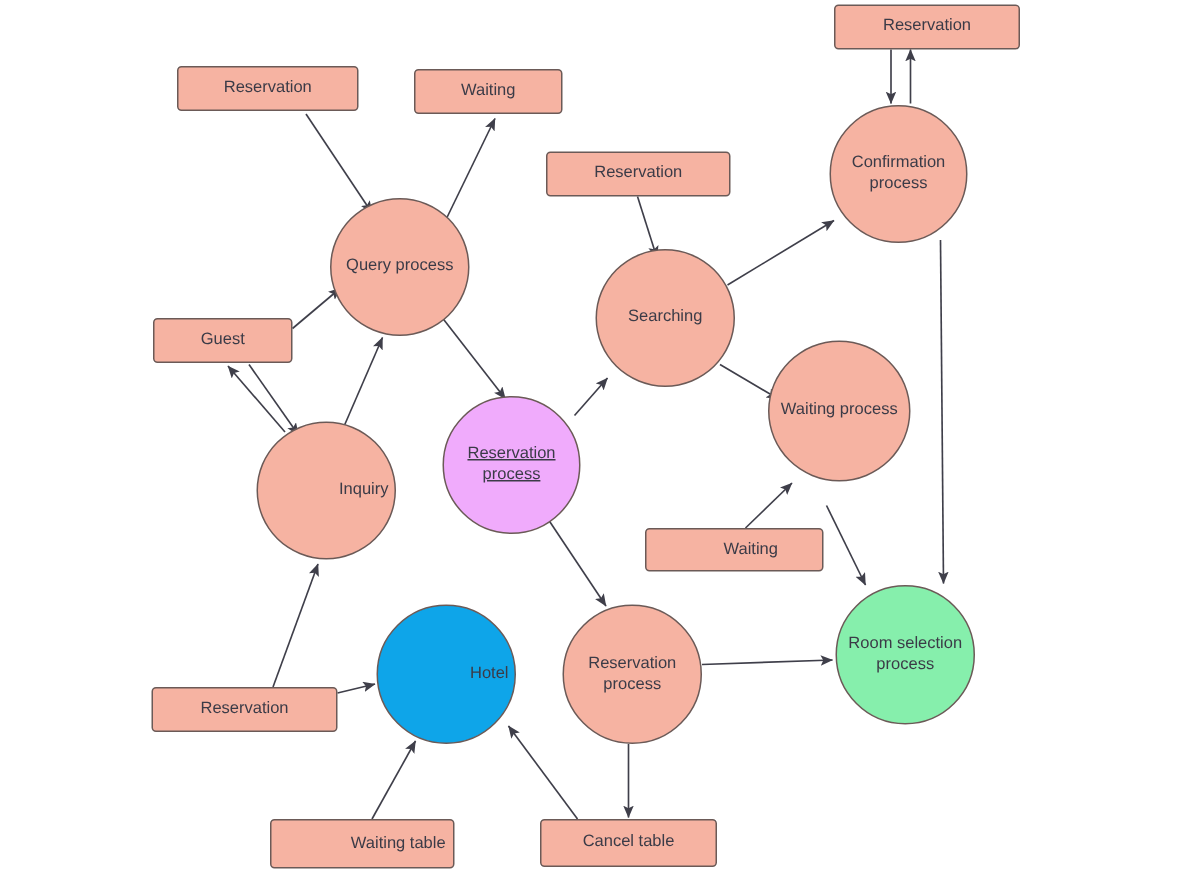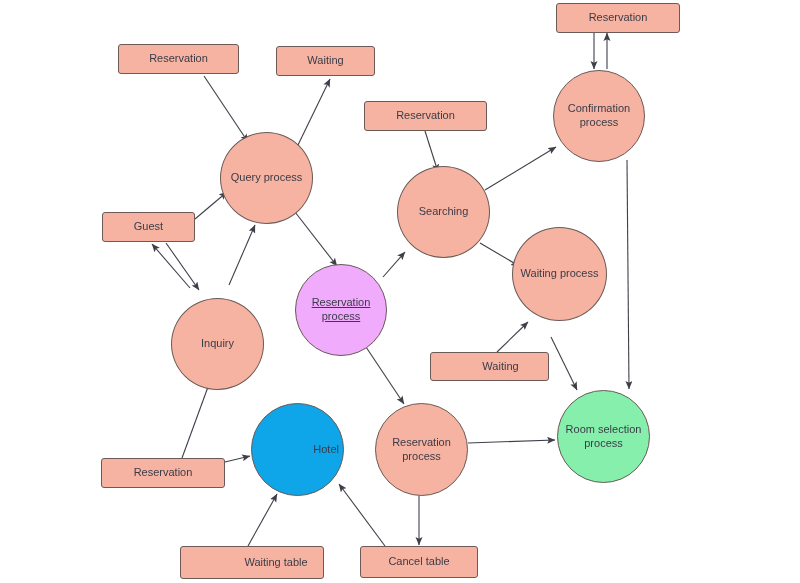--- a/index.html
+++ b/index.html
@@ -105,42 +105,42 @@
       </div>
       <div class="node rect" style="left: 102px; top: 212px; width: 93px; height: 30px; background: rgb(246, 179, 162); border-color: rgb(107, 90, 87); color: rgb(59, 59, 71);">
         <span class="node-label">Guest</span>
       </div>
       <div class="node rect" style="left: 430px; top: 352px; width: 119px; height: 29px; background: rgb(246, 179, 162); border-color: rgb(107, 90, 87); color: rgb(59, 59, 71); padding-left: 22px;">
         <span class="node-label">Waiting</span>
       </div>
       <div class="node rect" style="left: 101px; top: 458px; width: 124px; height: 30px; background: rgb(246, 179, 162); border-color: rgb(107, 90, 87); color: rgb(59, 59, 71);">
         <span class="node-label">Reservation</span>
       </div>
-      <div class="node rect" style="left: 180px; top: 546px; width: 144px; height: 33px; background: rgb(246, 179, 162); border-color: rgb(107, 90, 87); color: rgb(59, 59, 71); padding-left: 48px;">
+      <div class="node rect" style="left: 180px; top: 546px; width: 123px; height: 33px; background: rgb(246, 179, 162); border-color: rgb(107, 90, 87); color: rgb(59, 59, 71); padding-left: 48px;">
         <span class="node-label">Waiting table</span>
       </div>
       <div class="node rect" style="left: 360px; top: 546px; width: 118px; height: 32px; background: rgb(246, 179, 162); border-color: rgb(107, 90, 87); color: rgb(59, 59, 71);">
         <span class="node-label">Cancel table</span>
       </div>
       <div class="node circle" style="left: 220px; top: 132px; width: 93px; height: 92px; background: rgb(246, 179, 162); border-color: rgb(107, 90, 87); color: rgb(59, 59, 71);">
         <span class="node-label">Query process</span>
       </div>
       <div class="node circle" style="left: 553px; top: 70px; width: 92px; height: 92px; background: rgb(246, 179, 162); border-color: rgb(107, 90, 87); color: rgb(59, 59, 71);">
         <span class="node-label">Confirmation process</span>
       </div>
       <div class="node circle" style="left: 397px; top: 166px; width: 93px; height: 92px; background: rgb(246, 179, 162); border-color: rgb(107, 90, 87); color: rgb(59, 59, 71);">
         <span class="node-label">Searching</span>
       </div>
       <div class="node circle" style="left: 512px; top: 227px; width: 95px; height: 94px; background: rgb(246, 179, 162); border-color: rgb(107, 90, 87); color: rgb(59, 59, 71);">
         <span class="node-label">Waiting process</span>
       </div>
       <div class="node circle" style="left: 295px; top: 264px; width: 92px; height: 92px; background: #f0abfc; border-color: rgb(107, 90, 87); color: rgb(59, 59, 71); text-decoration: underline;">
         <span class="node-label">Reservation process</span>
       </div>
-      <div class="node circle" style="left: 171px; top: 298px; width: 93px; height: 92px; background: rgb(246, 179, 162); border-color: rgb(107, 90, 87); color: rgb(59, 59, 71);">
+      <div class="node circle" style="left: 171px; top: 281px; width: 93px; height: 92px; background: rgb(246, 179, 162); border-color: rgb(107, 90, 87); color: rgb(59, 59, 71); justify-content: flex-end;">
         <span class="node-label">Inquiry</span>
       </div>
       <div class="node circle" style="left: 251px; top: 403px; width: 93px; height: 93px; background: #0ea5e9; border-color: rgb(107, 90, 87); color: rgb(59, 59, 71); justify-content: flex-end;">
         <span class="node-label">Hotel</span>
       </div>
       <div class="node circle" style="left: 375px; top: 403px; width: 93px; height: 93px; background: rgb(246, 179, 162); border-color: rgb(107, 90, 87); color: rgb(59, 59, 71);">
         <span class="node-label">Reservation process</span>
       </div>
       <div class="node circle" style="left: 557px; top: 390px; width: 93px; height: 93px; background: #86efac; border-color: rgb(107, 90, 87); color: rgb(59, 59, 71);">
         <span class="node-label">Room selection process</span>

